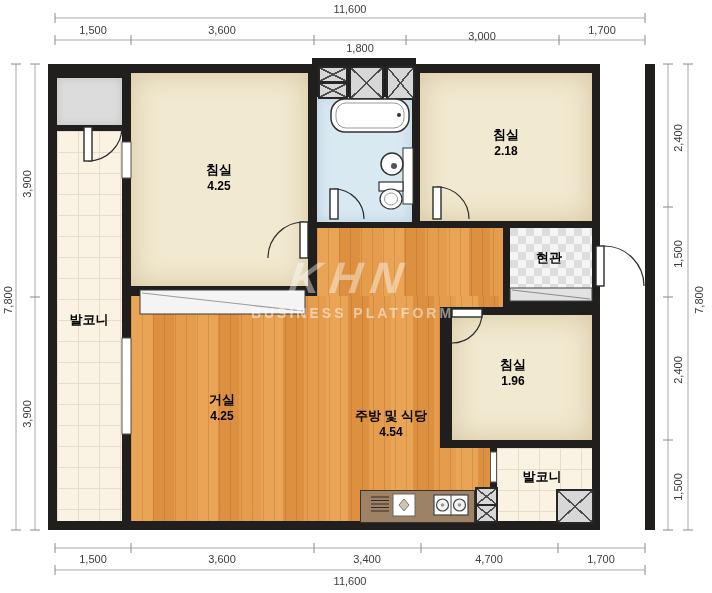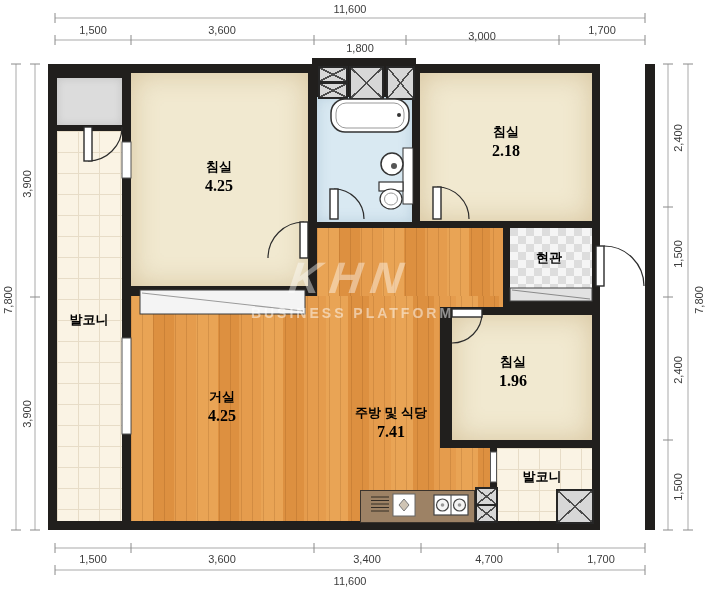--- a/index.html
+++ b/index.html
@@ -19,21 +19,21 @@
   .floor-gray{position:absolute;background:#dcdcdc;box-shadow:inset 0 0 8px rgba(0,0,0,.12);}
   .floor-checker{position:absolute;background:repeating-conic-gradient(#f5f5f5 0% 25%,#dddddd 0% 50%);
      background-size:16px 16px;}
   .shaft{position:absolute;border:2px solid #262626;background:
      linear-gradient(to top right,  transparent calc(50% - .8px), #4d4d4d calc(50% - .8px), #4d4d4d calc(50% + .8px), transparent calc(50% + .8px)),
      linear-gradient(to bottom right,transparent calc(50% - .8px), #4d4d4d calc(50% - .8px), #4d4d4d calc(50% + .8px), transparent calc(50% + .8px)),
      #d7d7d7;}
   .counter{position:absolute;background:#9d8265;border:1px solid #3a332c;}
   .rlabel{position:absolute;transform:translate(-50%,-50%);text-align:center;color:#000000;
           font-weight:bold;font-size:13px;line-height:1.3;white-space:nowrap;}
-  .rlabel .area{font-size:16px;font-weight:bold;font-family:Liberation Serif, serif;}
+  .rlabel .area{font-size:12px;font-weight:bold;}
   .dimlab{position:absolute;font-size:11px;color:#3c3c3c;white-space:nowrap;
           transform:translate(-50%,-50%);}
   .dimlab.vert{transform:translate(-50%,-50%) rotate(-90deg);}
   .wm-logo{position:absolute;left:258px;top:253px;width:185px;text-align:center;
      font-size:44px;font-weight:800;font-style:italic;letter-spacing:9px;
      color:rgba(255,255,255,.42);transform:skewX(-8deg);}
   .wm-sub{position:absolute;left:240px;top:305px;width:225px;text-align:center;
      font-size:14px;font-weight:bold;letter-spacing:3px;color:rgba(255,255,255,.5);}
   svg{position:absolute;left:0;top:0;}
 </style>
@@ -230,21 +230,21 @@
   <div class="rlabel" style="left:513px;top:373px;">
     <div>침실</div>
     <div class="area">1.96</div>
   </div>
   <div class="rlabel" style="left:222px;top:408px;">
     <div>거실</div>
     <div class="area">4.25</div>
   </div>
   <div class="rlabel" style="left:391px;top:424px;">
     <div>주방 및 식당</div>
-    <div class="area">7.41</div>
+    <div class="area">4.54</div>
   </div>
   <div class="rlabel" style="left:549px;top:258px;">
     <div>현관</div>
   </div>
   <div class="rlabel" style="left:89px;top:320px;">
     <div>발코니</div>
   </div>
   <div class="rlabel" style="left:542px;top:477px;">
     <div>발코니</div>
   </div>

